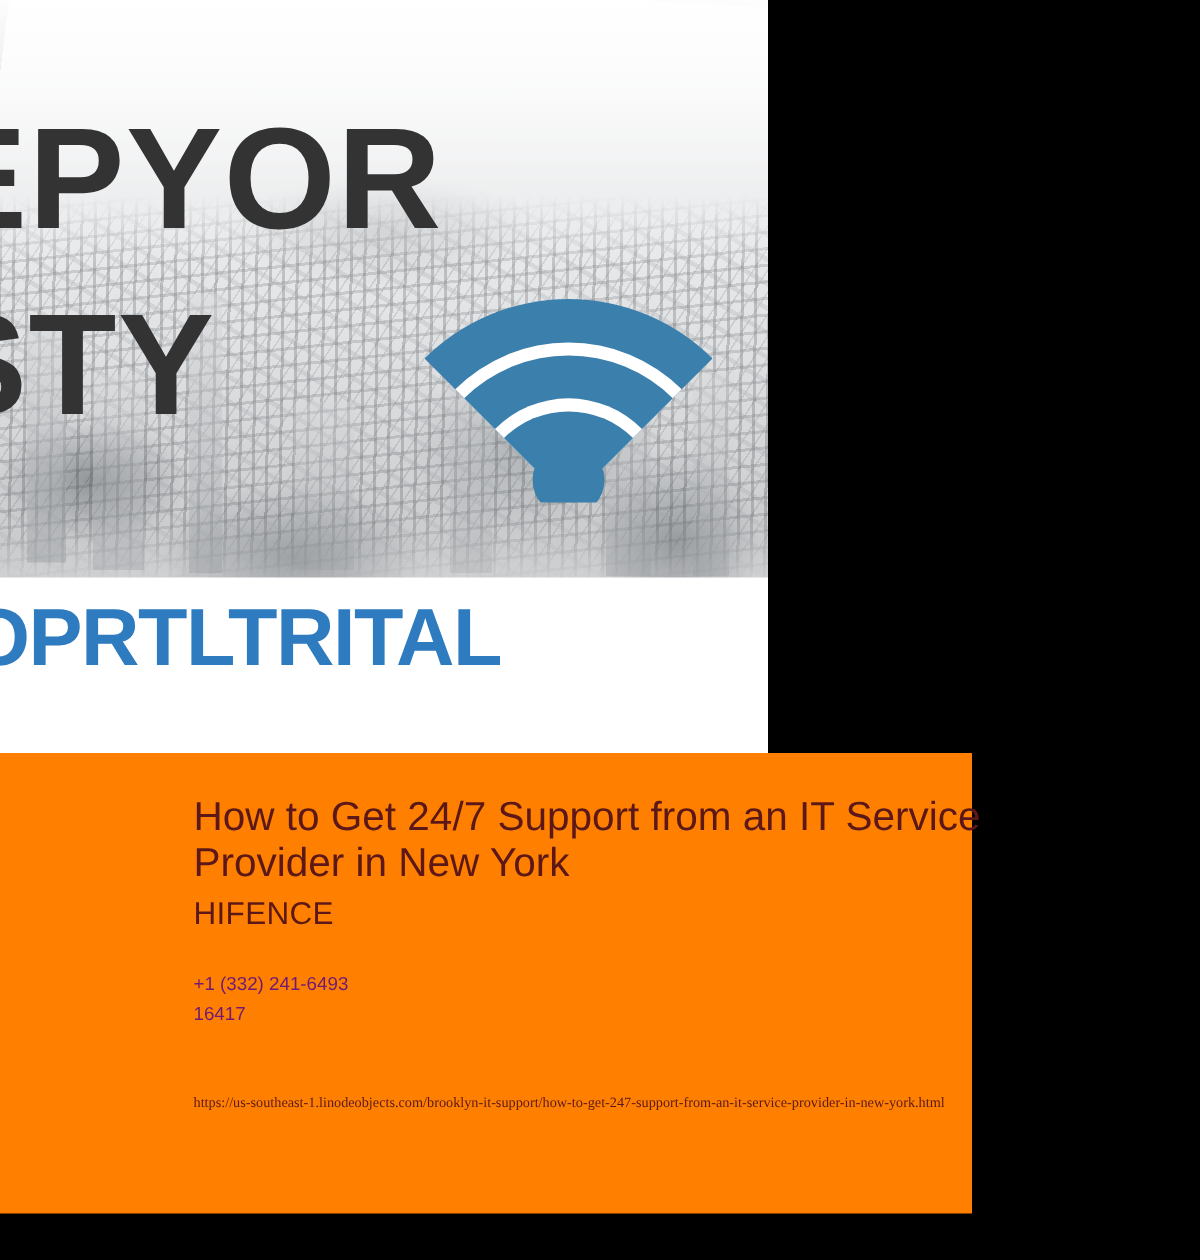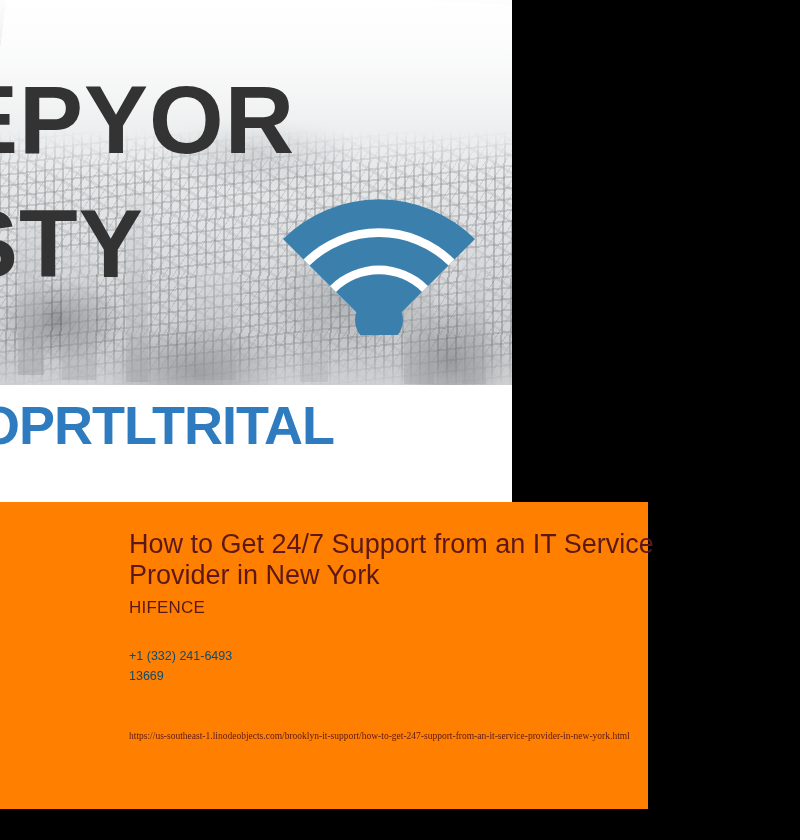--- a/index.html
+++ b/index.html
@@ -148,38 +148,38 @@
     font-weight: 400;
     line-height: 1.16;
     color: #5C1818;
     font-family: "Liberation Sans", sans-serif;
   }
 
   #brand-name {
     position: absolute;
     left: 129px;
     top: 96px;
-    font-size: 17px;
+    font-size: 21px;
     font-weight: 400;
     color: #5C1818;
     letter-spacing: 0.2px;
     font-family: "Liberation Sans", sans-serif;
     text-align: right;
   }
 
   #contact-block {
     position: absolute;
     left: 129px;
     top: 144px;
     width: 600px;
   }
   #contact-block .contact-line {
     font-size: 12.5px;
     line-height: 20px;
-    color: #0c4a6e;
+    color: #701a75;
     font-family: "Liberation Sans", sans-serif;
     white-space: nowrap;
   }
 
   #source-url {
     position: absolute;
     left: 129px;
     top: 228px;
     font-size: 9.5px;
     line-height: 12px;
@@ -228,19 +228,19 @@
   </div>
 
   <div id="content">
 
     <h1 id="article-title">How to Get 24/7 Support from an IT Service Provider in New York</h1>
 
     <div id="brand-name">HIFENCE</div>
 
     <div id="contact-block">
       <div class="contact-line">+1 (332) 241-6493</div>
-      <div class="contact-line">13669</div>
+      <div class="contact-line">16417</div>
     </div>
 
     <a id="source-url" href="#">https://us-southeast-1.linodeobjects.com/brooklyn-it-support/how-to-get-247-support-from-an-it-service-provider-in-new-york.html</a>
   </div>
 
 </div>
 
 </body></html>

